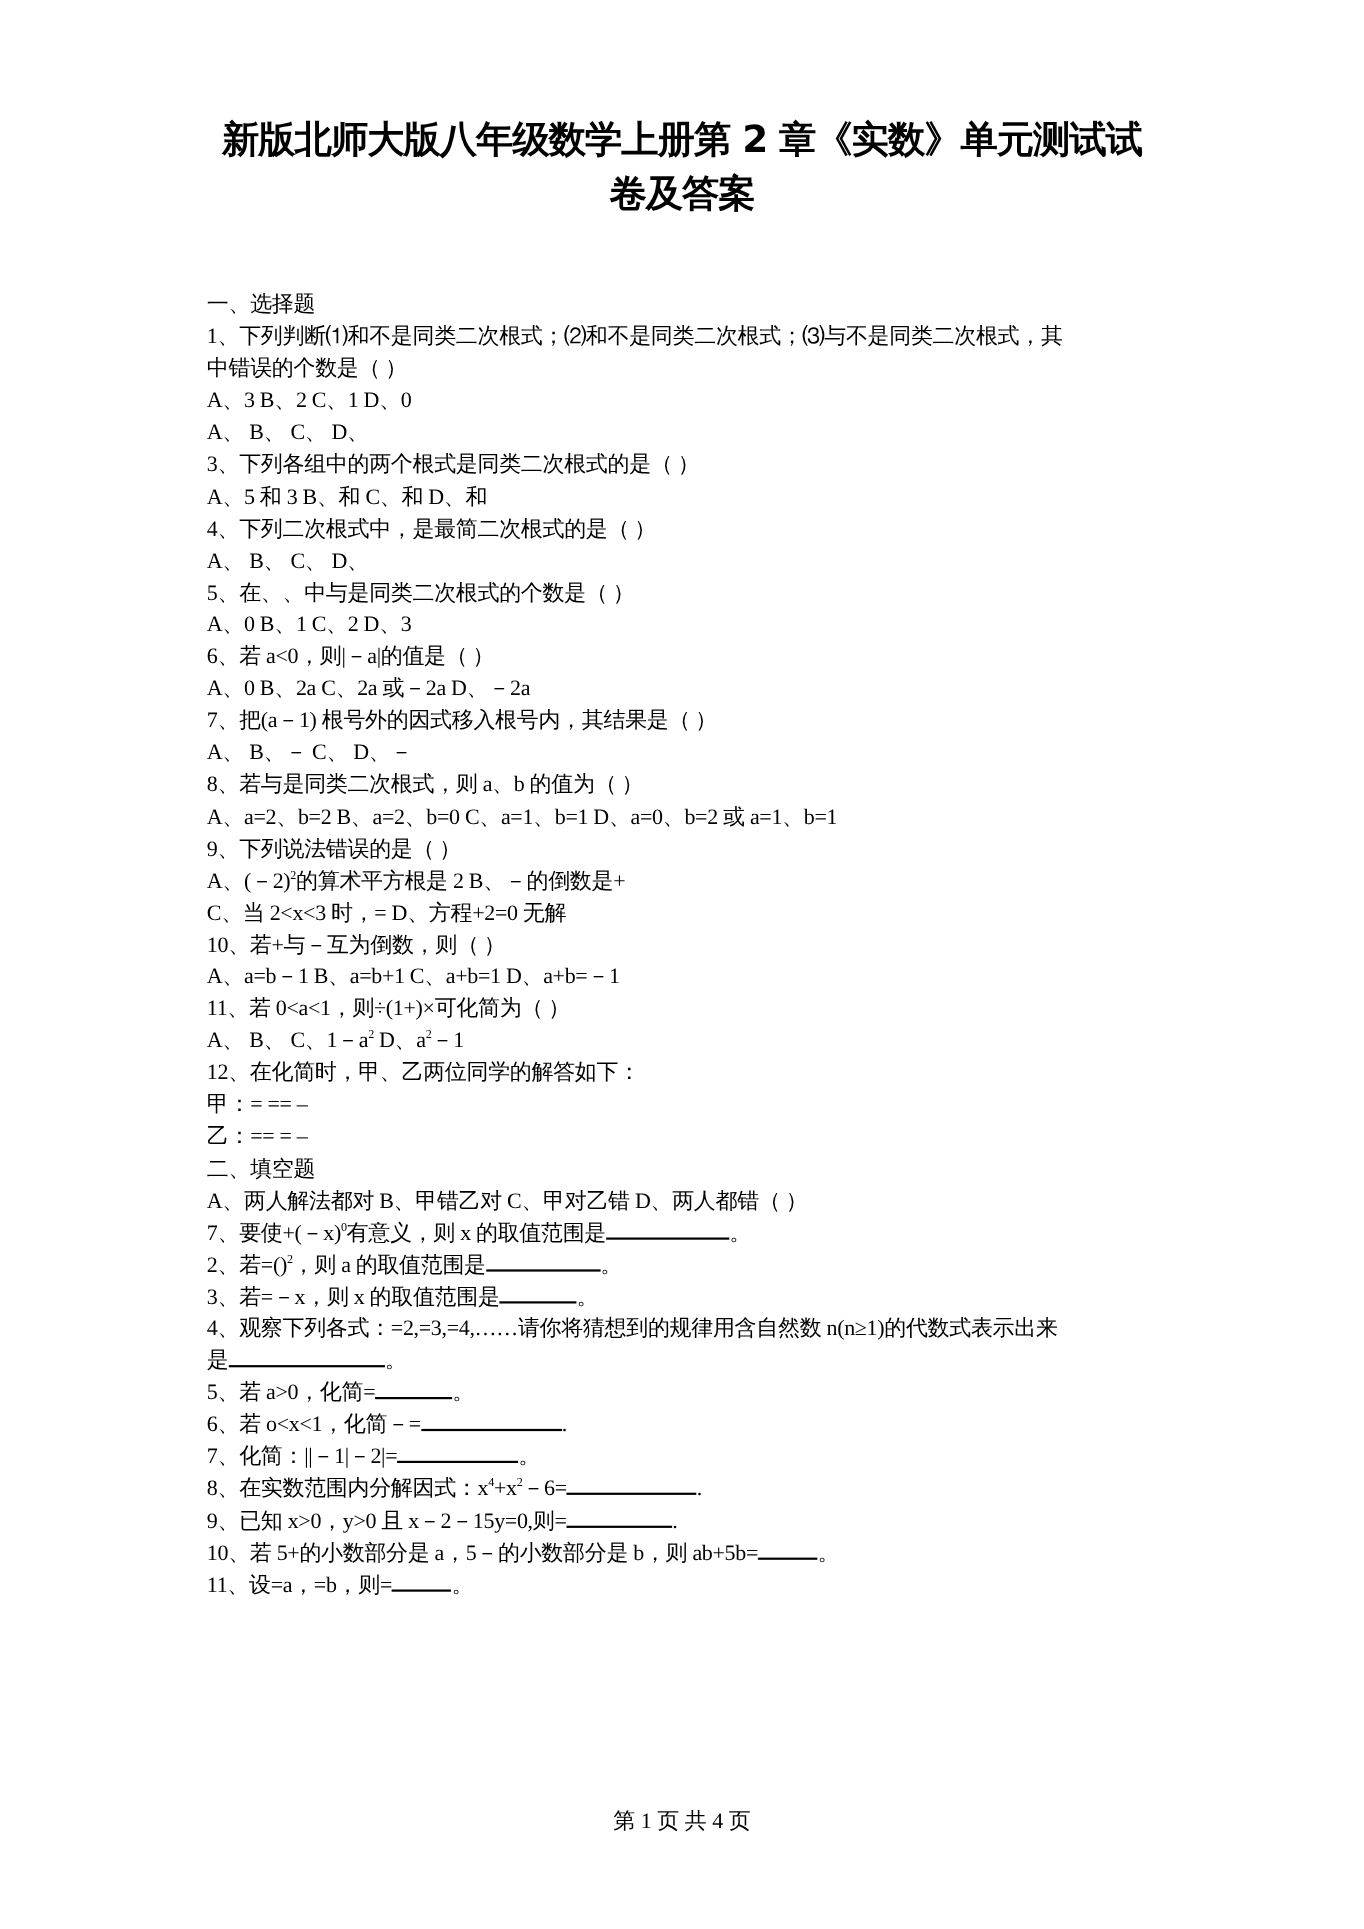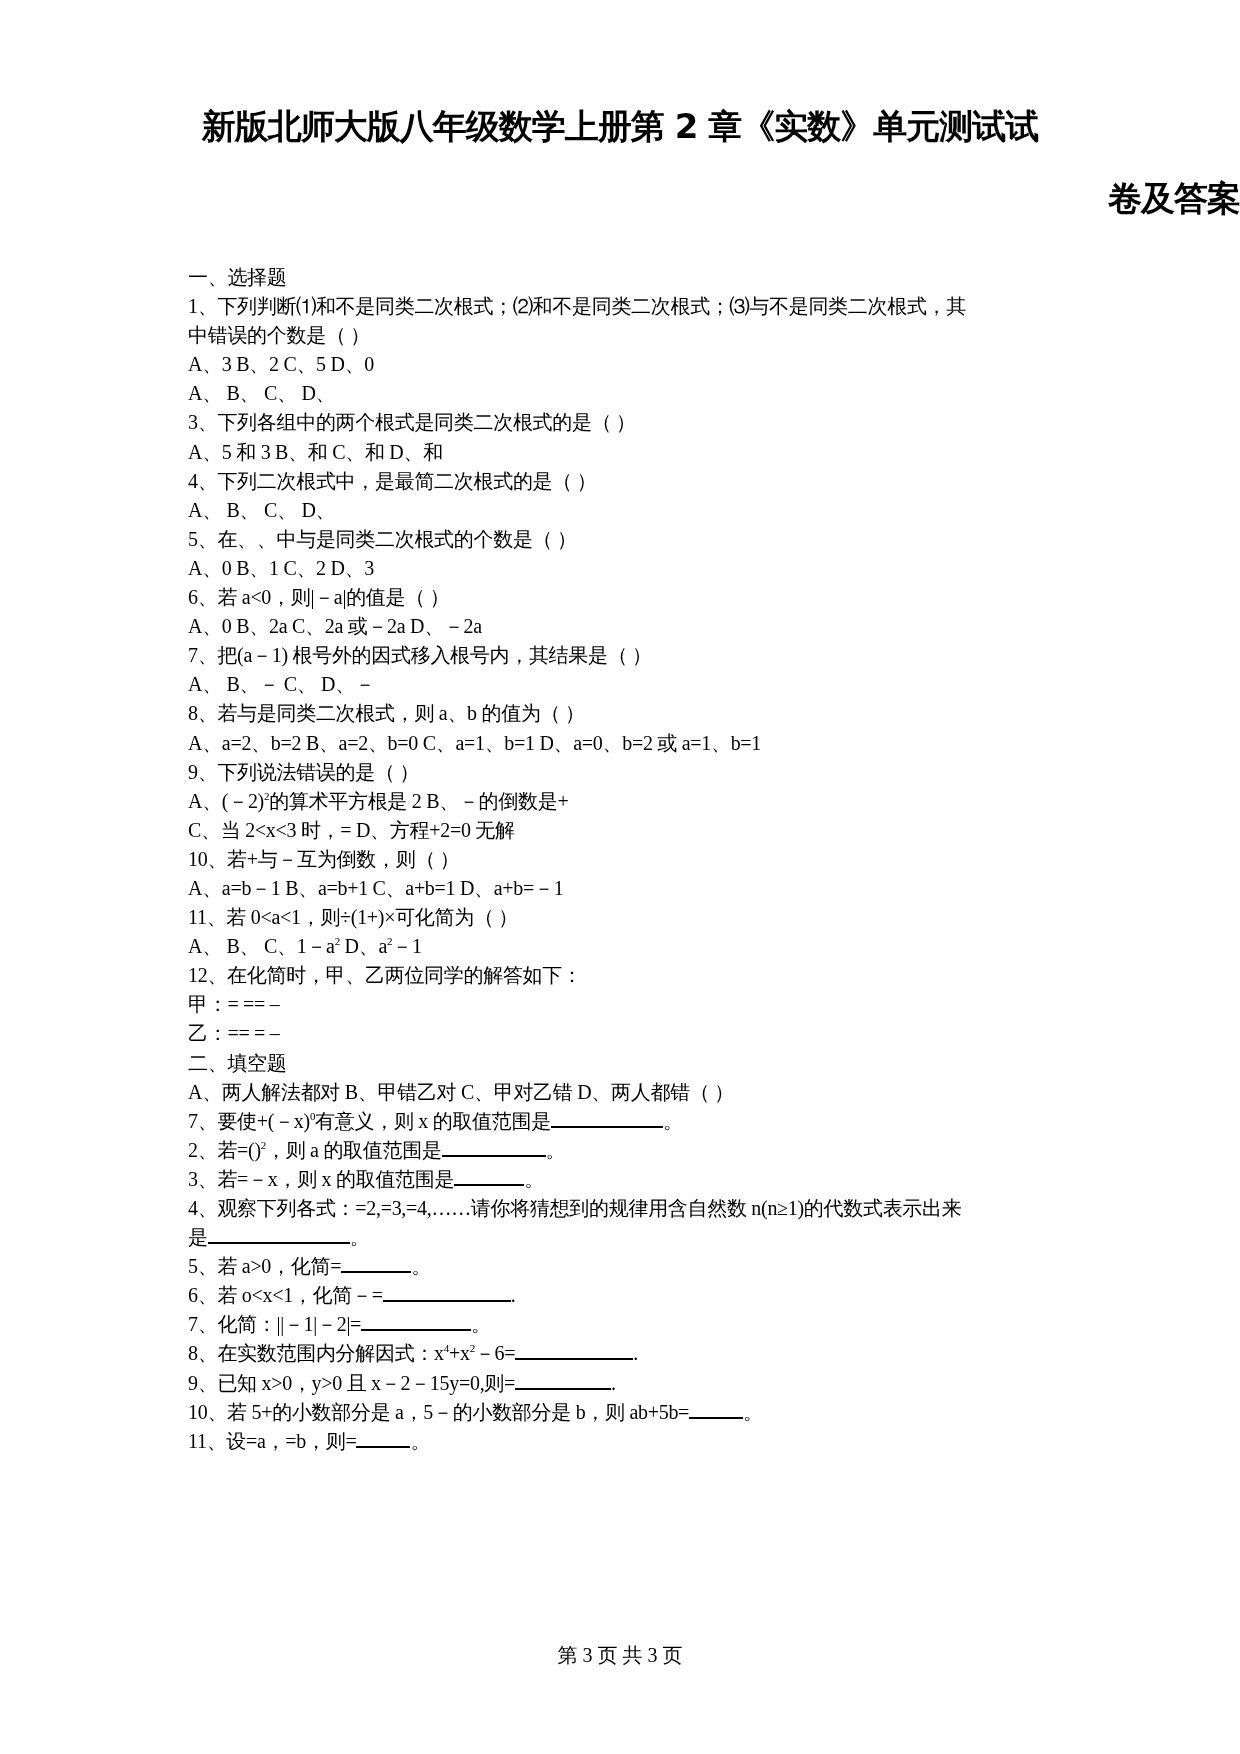--- a/index.html
+++ b/index.html
@@ -3,42 +3,42 @@
   <meta charset="utf-8">
   <style>
     html, body { margin: 0; padding: 0; background: #ffffff; }
     body { width: 1240px; height: 1754px; position: relative; overflow: hidden;
            font-family: "Liberation Serif", "DejaVu Serif", serif; color: #000; }
     .page { position: absolute; left: 0; top: 0; width: 1104px; height: 1754px; }
     .title { position: absolute; left: 0; width: 1240px; text-align: center;
              font-family: "DejaVu Sans", "Liberation Sans", sans-serif; font-weight: bold;
              font-size: 34px; letter-spacing: -1px; }
     .title.l1 { top: 104px; }
-    .title.l2 { top: 176px; text-align: right; }
+    .title.l2 { top: 153px; }
     .body { position: absolute; left: 188px; top: 227px; width: 870px; margin-top: 36px; }
     .line { height: 29.1px; line-height: 29px; font-size: 20px; white-space: nowrap;
             letter-spacing: -0.3px; }
     .blank { display: inline-block; border-bottom: 2px solid #000; height: 18px; vertical-align: baseline; }
     sup { font-size: 11px; vertical-align: 8px; line-height: 0; }
     .footer { position: absolute; top: 1642px; left: 0; width: 1240px; text-align: center;
               font-size: 20px; }
   </style>
 </head>
 <body>
 
 <div class="page">
   <div class="title l1">新版北师大版八年级数学上册第 2 章《实数》单元测试试</div>
   <div class="title l2">卷及答案</div>
 
   <div class="body">
     <div class="line">一、选择题</div>
 
     <div class="line">1、下列判断⑴和不是同类二次根式；⑵和不是同类二次根式；⑶与不是同类二次根式，其</div>
     <div class="line">中错误的个数是（  ）</div>
-    <div class="line">A、3   B、2   C、5   D、0</div>
+    <div class="line">A、3   B、2   C、1   D、0</div>
 
     <div class="line">A、  B、 C、  D、</div>
 
     <div class="line">3、下列各组中的两个根式是同类二次根式的是（    ）</div>
     <div class="line">A、5 和 3 B、和 C、和 D、和</div>
 
     <div class="line">4、下列二次根式中，是最简二次根式的是（    ）</div>
     <div class="line">A、  B、  C、 D、</div>
 
     <div class="line">5、在、、中与是同类二次根式的个数是（    ）</div>
@@ -87,14 +87,14 @@
 
     <div class="line"><span>8、在实数范围内分解因式：x</span><sup>4</sup><span>+x</span><sup>2</sup><span>－6=</span><span class="blank" style="width:118px"></span><span>.</span></div>
 
     <div class="line"><span>9、已知 x&gt;0，y&gt;0 且 x－2－15y=0,则=</span><span class="blank" style="width:96px"></span><span>.</span></div>
 
     <div class="line"><span>10、若 5+的小数部分是 a，5－的小数部分是 b，则 ab+5b=</span><span class="blank" style="width:54px"></span><span>。</span></div>
 
     <div class="line"><span>11、设=a，=b，则=</span><span class="blank" style="width:54px"></span><span>。</span></div>
   </div>
 
-  <div class="footer">第 3 页 共 3 页</div>
+  <div class="footer">第 1 页 共 4 页</div>
 </div>
 
 </body></html>

